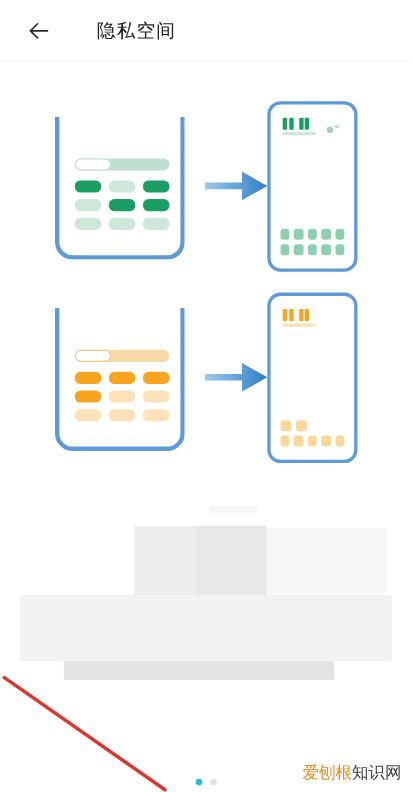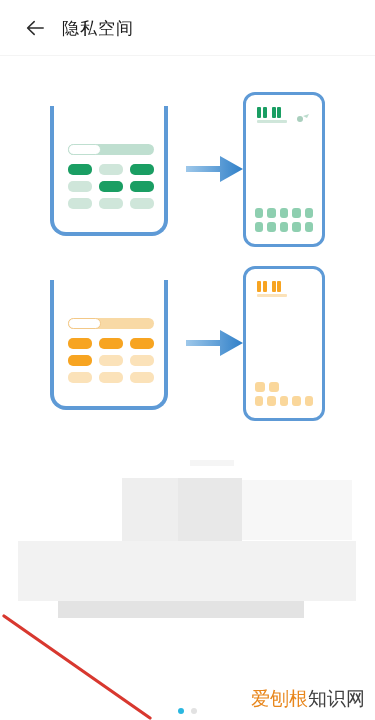--- a/index.html
+++ b/index.html
@@ -18,20 +18,21 @@
 
   
   .header {
     position: absolute;
     left: 0; top: 0;
     width: 375px;
     height: 56px;
     display: flex;
     align-items: center;
     background: #ffffff;
+    gap: 26px;
   }
   .back-btn {
     width: 42px;
     height: 42px;
     margin-left: 14px;
     display: flex;
     align-items: center;
     justify-content: center;
     cursor: pointer;
   }
@@ -250,21 +251,21 @@
     border-radius: 50%;
   }
   .dot-active   { background: #2ab7e0; }
   .dot-inactive { background: #e2e2e2; }
 
   
   .watermark {
     position: absolute;
     right: 10px;
     bottom: 8px;
-    font-size: 19px;
+    font-size: 15px;
     letter-spacing: 0px;
     white-space: nowrap;
     font-family: "DejaVu Sans", sans-serif;
   }
   .wm-a { color: #e8861b; }
   .wm-b { color: #404040; }
 </style>
 </head>
 <body>
 

